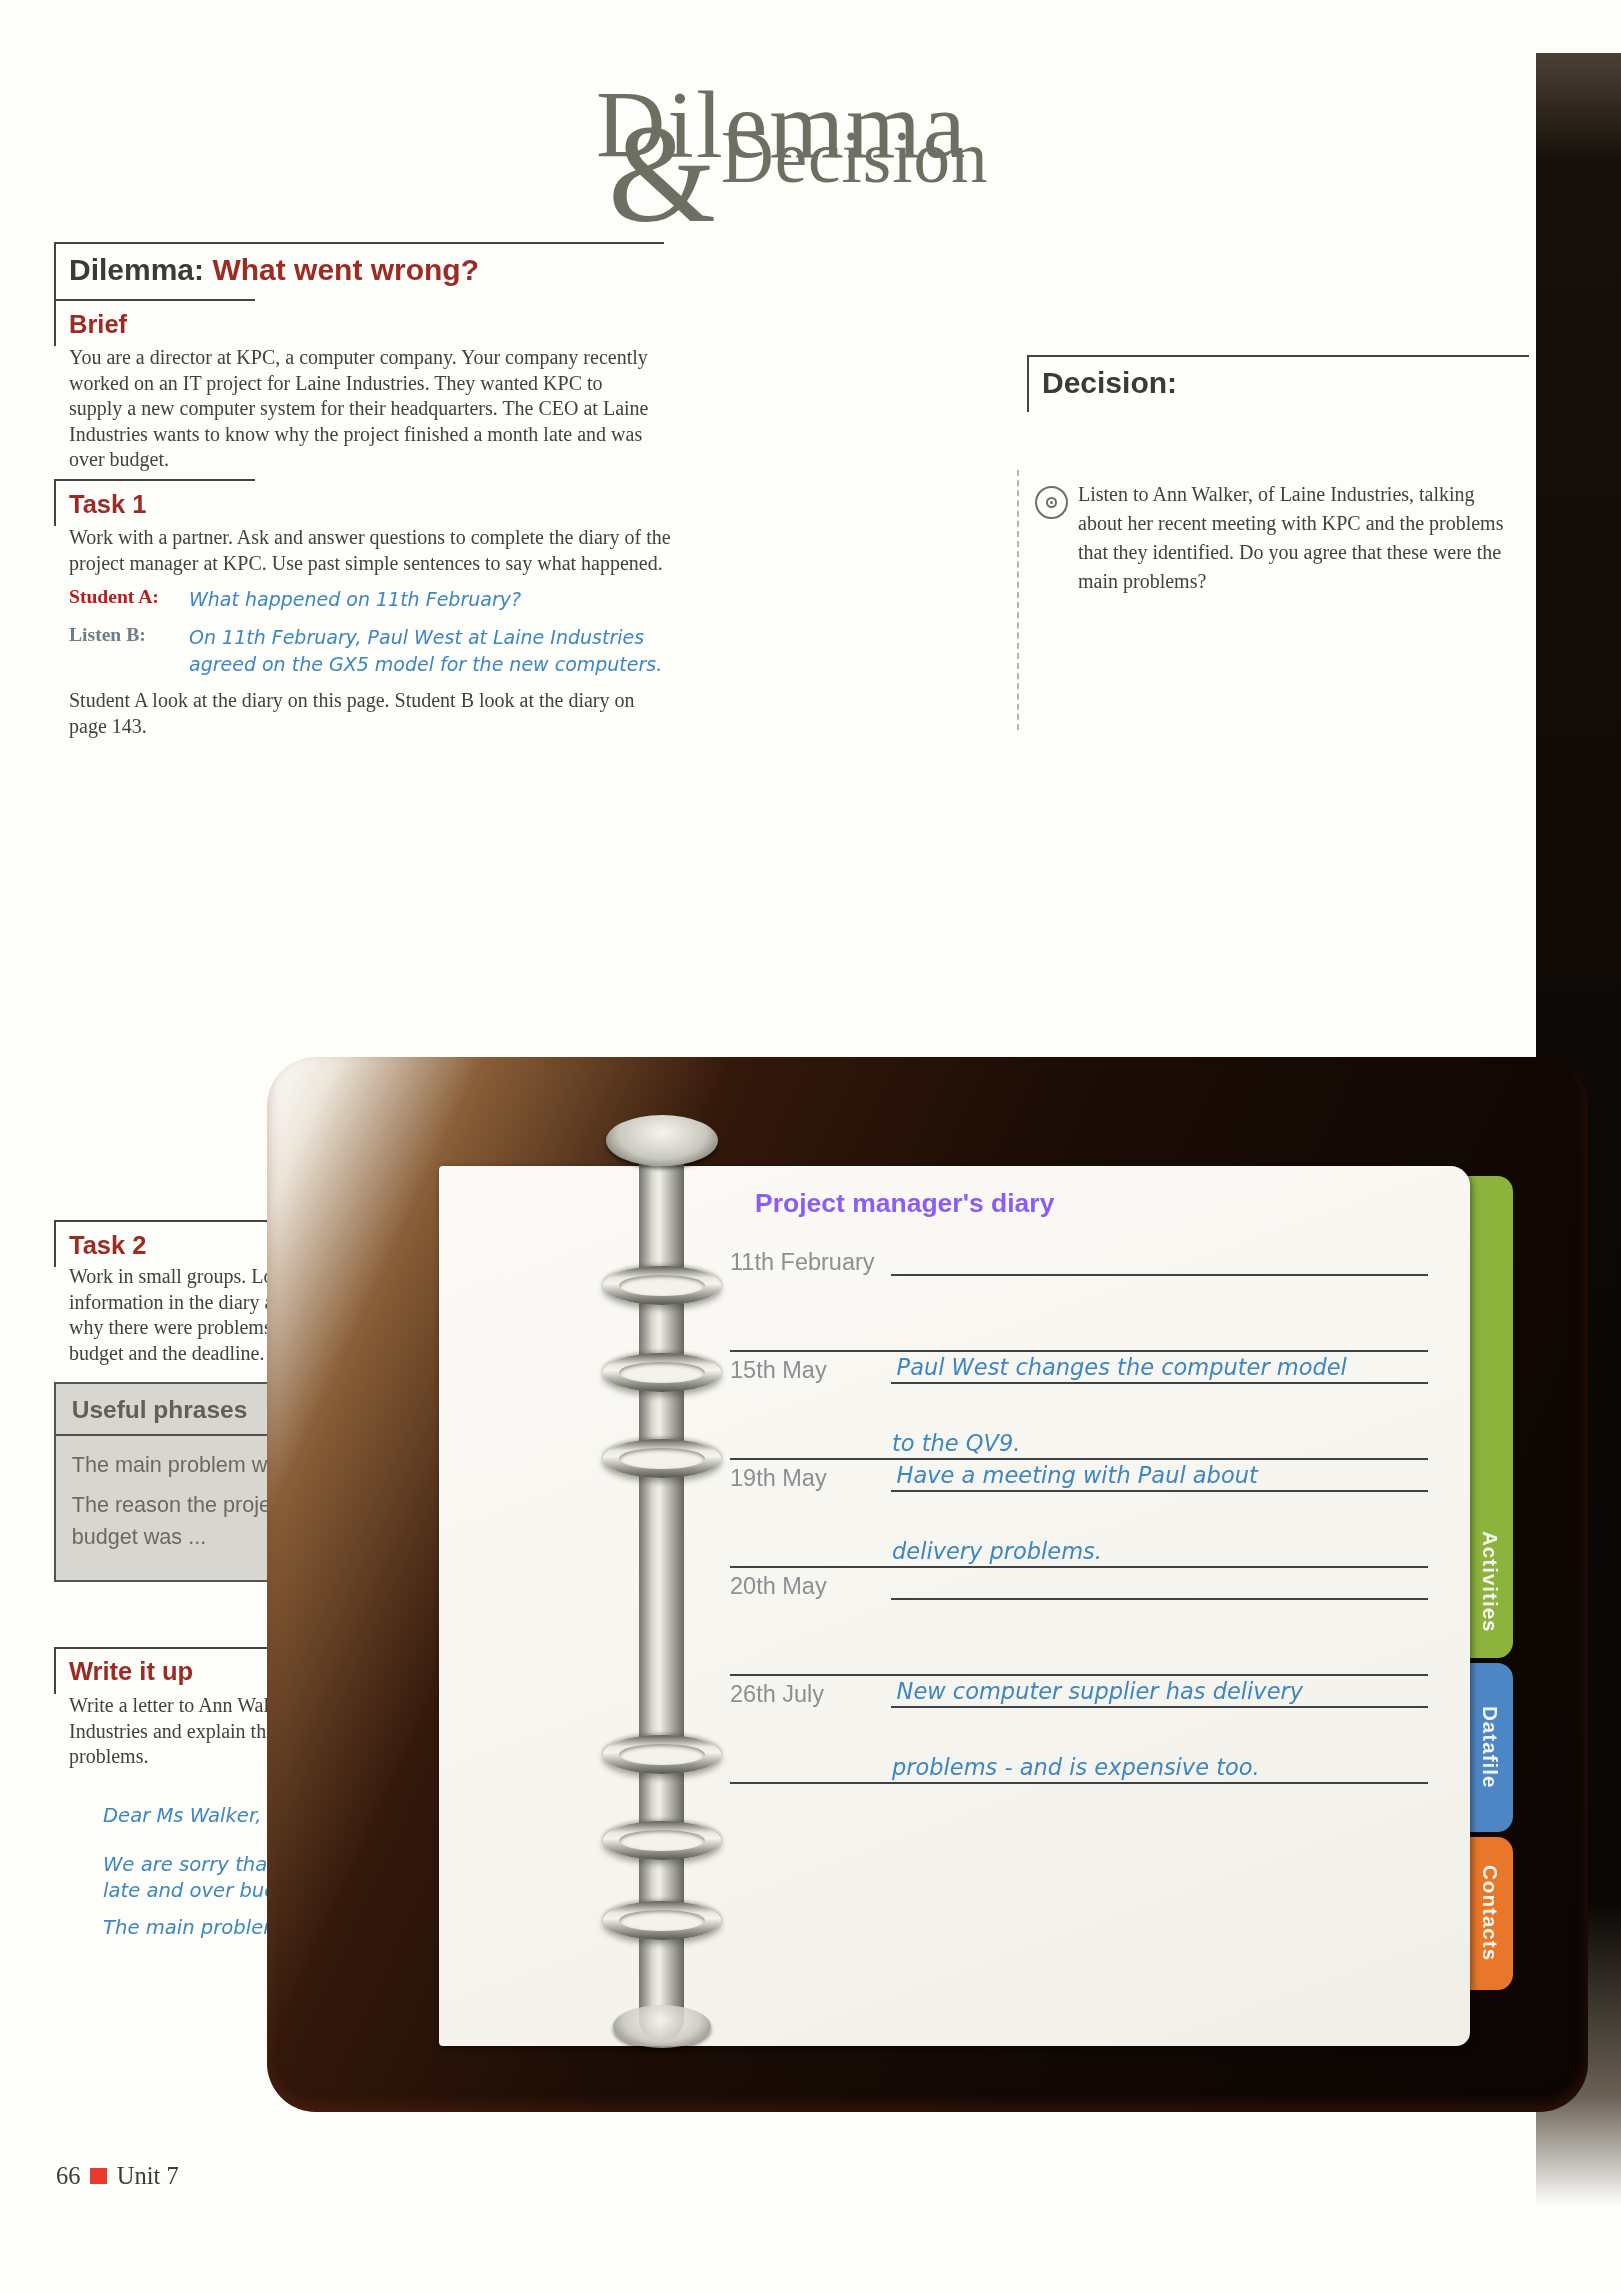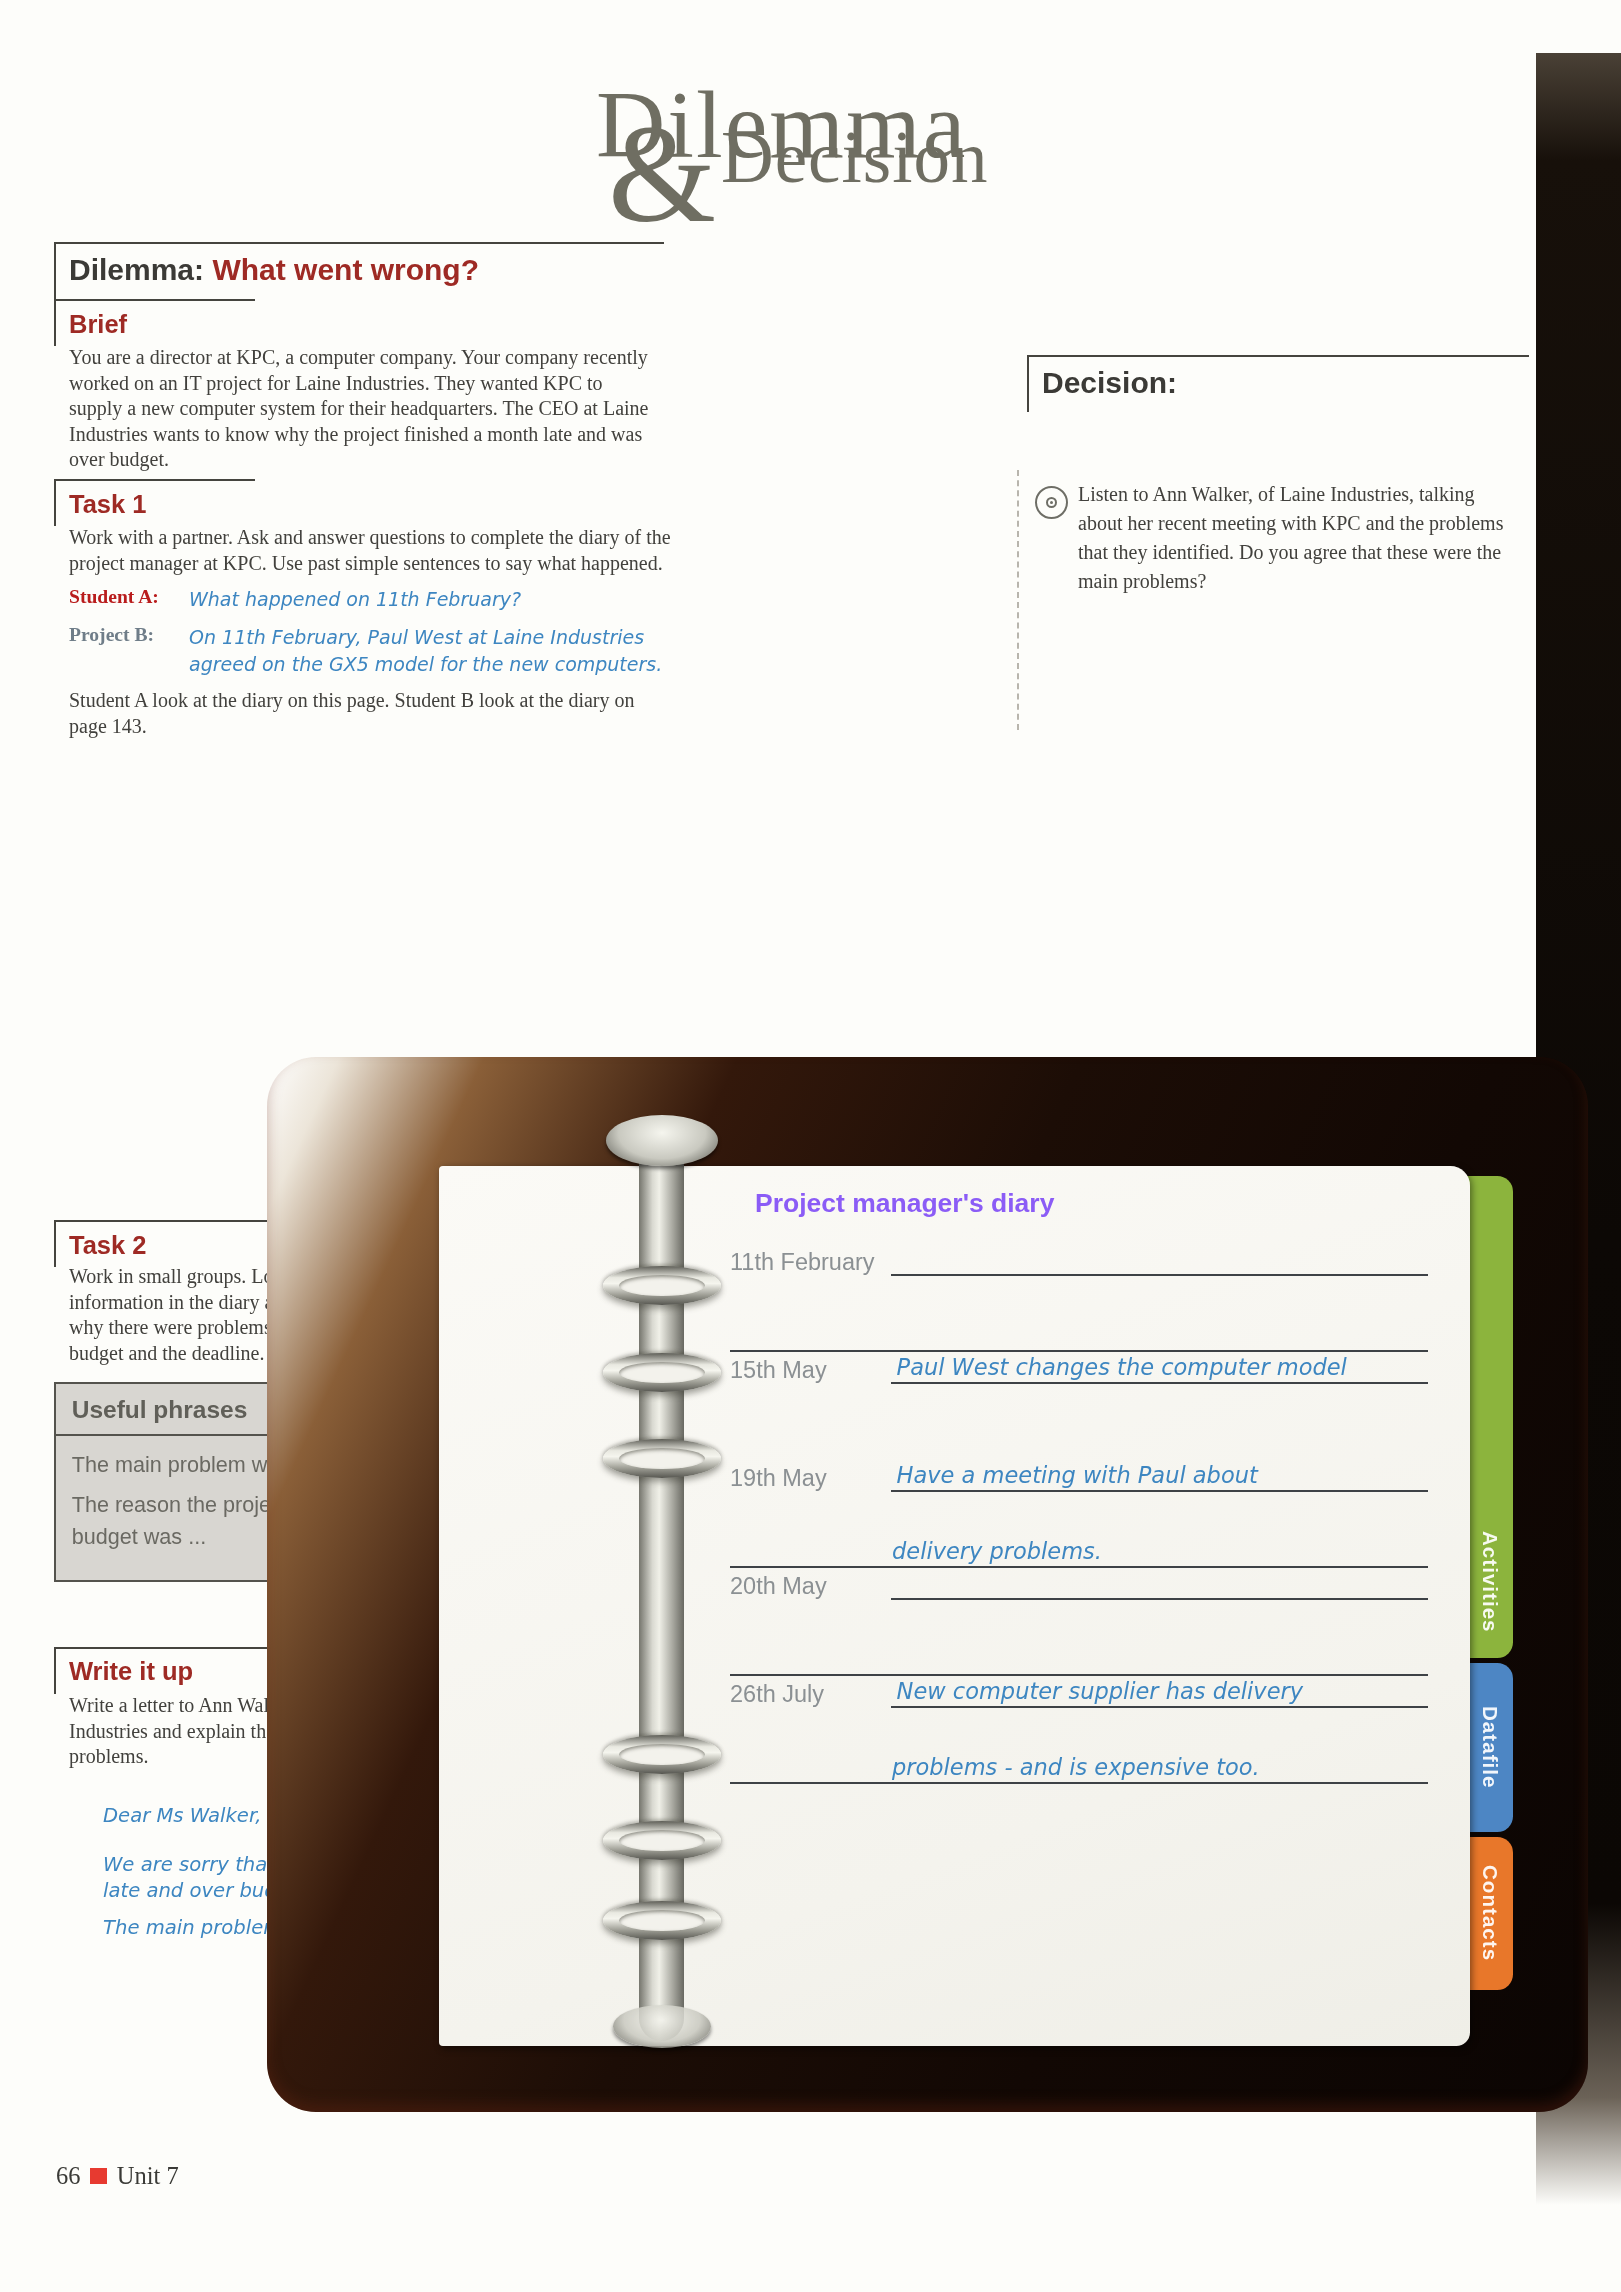--- a/index.html
+++ b/index.html
@@ -127,21 +127,21 @@
   <div class="sub-label" style="left:69px;top:310px;">Brief</div>
   <div class="body-text" style="left:69px;top:345px;width:583px;">You are a director at KPC, a computer company. Your company recently worked on an IT project for Laine Industries. They wanted KPC to supply a new computer system for their headquarters. The CEO at Laine Industries wants to know why the project finished a month late and was over budget.</div>
 
   <div class="rule-top" style="left:54px;top:479px;width:201px;"></div>
   <div class="rule-stub" style="left:54px;top:479px;height:47px;"></div>
   <div class="sub-label" style="left:69px;top:490px;">Task 1</div>
   <div class="body-text" style="left:69px;top:525px;width:606px;">Work with a partner. Ask and answer questions to complete the diary of the project manager at KPC. Use past simple sentences to say what happened.</div>
   <div class="dialogue" id="dialogue">
       <div class="speaker">Student A:</div>
       <div class="hand" style="width: 490px;">What happened on 11th February?</div>
-      <div class="speaker b">Project B:</div>
+      <div class="speaker b">Listen B:</div>
       <div class="hand" style="width: 490px;">On 11th February, Paul West at Laine Industries agreed on the GX5 model for the new computers.</div>
     </div>
   <div class="body-text" style="left:69px;top:688px;width:588px;">Student A look at the diary on this page. Student B look at the diary on page 143.</div>
 
   <div class="rule-top" style="left:1027px;top:355px;width:502px;"></div>
   <div class="rule-stub" style="left:1027px;top:355px;height:57px;"></div>
   <div class="h-main" style="left:1042px;top:366px;">Decision:</div>
   <div class="listen-rule"></div>
   <div class="cd-icon"></div>
   <div class="body-text" style="left:1078px;top:480px;width:443px;line-height:29px;font-family:Liberation Serif, serif;">Listen to Ann Walker, of Laine Industries, talking about her recent meeting with KPC and the problems that they identified. Do you agree that these were the main problems?</div>
@@ -201,20 +201,23 @@
         </div>
         <div class="row2"></div>
       </div>
       <div class="entry">
         <div class="row1">
           <div class="date">15th May</div>
           <div class="line1">
             <span class="hw">Paul West changes the computer model</span>
           </div>
         </div>
+        <div class="row2">
+          <span class="hw">to the QV9.</span>
+        </div>
       </div>
       <div class="entry">
         <div class="row1">
           <div class="date">19th May</div>
           <div class="line1">
             <span class="hw">Have a meeting with Paul about</span>
           </div>
         </div>
         <div class="row2">
           <span class="hw">delivery problems.</span>

